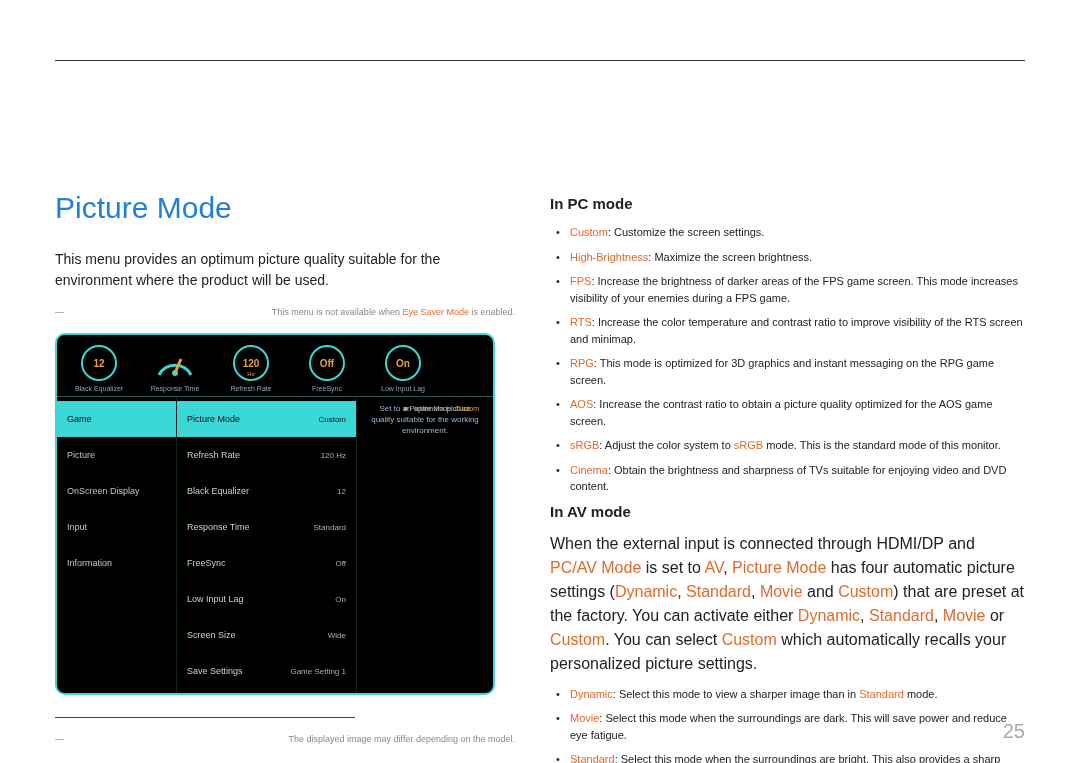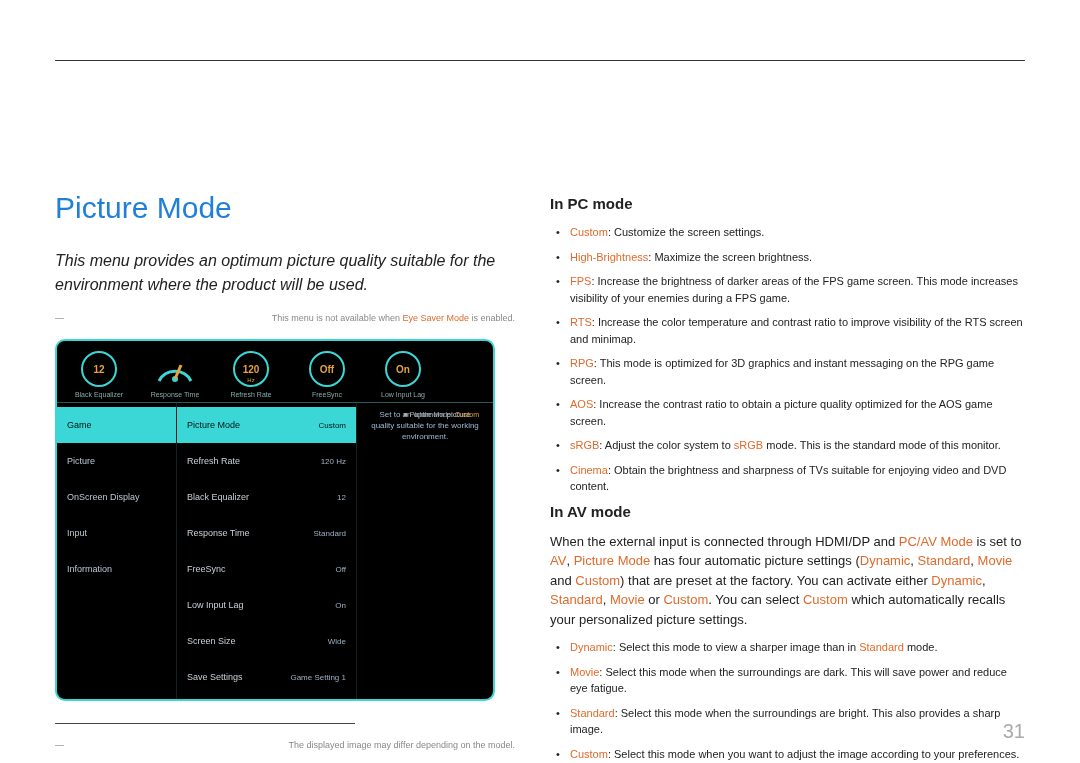--- a/index.html
+++ b/index.html
@@ -12,30 +12,30 @@
     position: relative;
     padding: 60px 55px 10px 55px;
     font-size: 11px;
   }
   .rule-top { border-top: 1px solid #333; margin-bottom: 130px; }
   .columns { display: flex; gap: 35px; }
   .col-left { width: 460px; }
   .col-right { width: 475px; }
   h1 { color: #1f7fd9; font-size: 30px; font-weight: 400; margin-bottom: 24px; }
   h2 { color: #222; font-size: 15px; font-weight: bold; margin-bottom: 12px; margin-top: 4px; }
-  .intro { font-size: 16px; line-height: 1.5; margin-bottom: 10px; font-style: italic; }
+  .intro { font-size: 14px; line-height: 1.5; margin-bottom: 10px; }
   .footnote { font-size: 9px; color: #888; margin: 16px 0; position: relative; padding-left: 10px; text-align: right; }
   .footnote:before { content: "―"; position: absolute; left: 0; top: 0; color:#888;}
   .footnote .hl { color: #e06a2c; }
   .footnote-rule { border-top: 1px solid #444; width: 300px; margin-top: 22px; margin-bottom: 6px;}
   ul.bullets { list-style: none; padding-left: 10px; }
   ul.bullets li { position: relative; padding-left: 10px; margin-bottom: 8px; line-height: 1.5; font-size: 11px;}
   ul.bullets li:before { content: "•"; position: absolute; left: -4px; top: 0; color: #222; }
   .hl { color: #e06a2c; }
-  .body-text { font-size: 13px; line-height: 1.5; margin-bottom: 10px;}
+  .body-text { font-size: 16px; line-height: 1.5; margin-bottom: 10px;}
   .page-num { position: absolute; bottom: 20px; right: 55px; font-size: 20px; color: #aaa; }
 
   
   .osd {
     margin-top: 16px;
     background: #000;
     border-radius: 10px;
     width: 440px;
     padding: 0;
     position: relative;
@@ -214,13 +214,13 @@
     </p>
     <ul class="bullets">
       <li><span class="hl">Dynamic</span><span>: Select this mode to view a sharper image than in </span><span class="hl">Standard</span><span> mode.</span></li>
       <li><span class="hl">Movie</span><span>: Select this mode when the surroundings are dark. This will save power and reduce eye fatigue.</span></li>
       <li><span class="hl">Standard</span><span>: Select this mode when the surroundings are bright. This also provides a sharp image.</span></li>
       <li><span class="hl">Custom</span><span>: Select this mode when you want to adjust the image according to your preferences.</span></li>
     </ul>
   </div>
 </div>
 
-<div class="page-num">31</div>
+<div class="page-num">25</div>
 
 </body></html>

